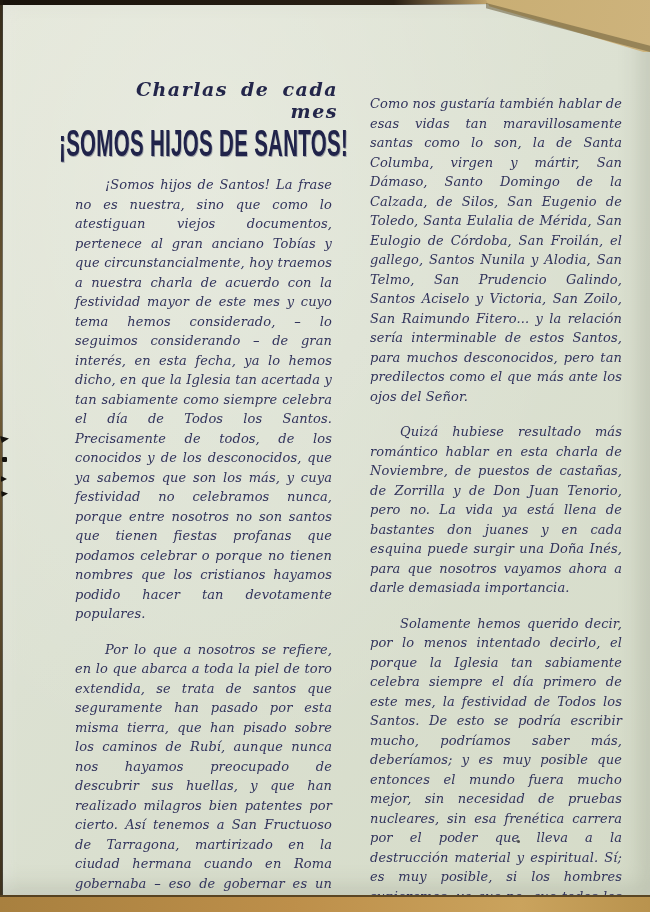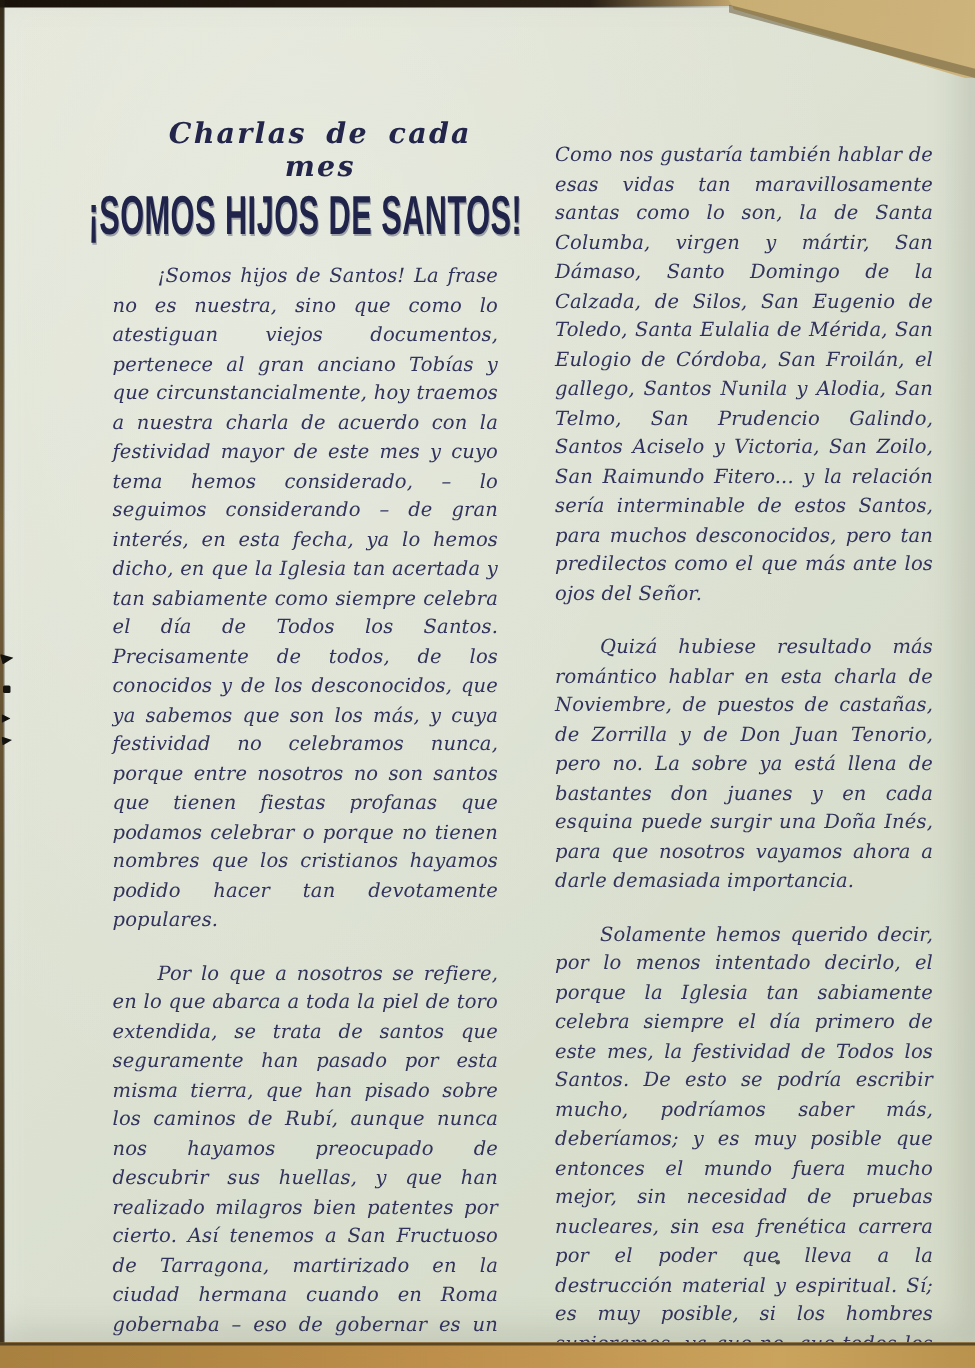--- a/index.html
+++ b/index.html
@@ -67,21 +67,21 @@
   .col-right { left: 352px; top: 74px; width: 284px; }
 
   .kicker {
     font-family: "DejaVu Serif", serif;
     font-style: italic;
     font-weight: bold;
     font-size: 19px;
     letter-spacing: 1.5px;
     word-spacing: 5px;
     color: #23264a;
-    text-align: center;
+    text-align: right;
     margin: 0 10px 6px 30px;
   }
   .title {
     font-family: "Liberation Sans", sans-serif;
     font-weight: 700;
     font-size: 31px;
     line-height: 31px;
     color: #20234a;
     white-space: nowrap;
     margin: 0 0 14px 0;
@@ -125,21 +125,21 @@
 
     <div class="col col-left">
       <div class="kicker">Charlas de cada mes</div>
       <h1 class="title">¡SOMOS HIJOS DE SANTOS!</h1>
       <p class="body-par" lang="es">¡Somos hijos de Santos! La frase no es nuestra, sino que como lo atestiguan viejos documentos, pertenece al gran anciano Tobías y que circunstancialmente, hoy traemos a nuestra charla de acuerdo con la festividad mayor de este mes y cuyo tema hemos considerado, – lo seguimos considerando – de gran interés, en esta fecha, ya lo hemos dicho, en que la Iglesia tan acertada y tan sabiamente como siempre celebra el día de Todos los Santos. Precisamente de todos, de los conocidos y de los desconocidos, que ya sabemos que son los más, y cuya festividad no celebramos nunca, porque entre nosotros no son santos que tienen fiestas profanas que podamos celebrar o porque no tienen nombres que los cristianos hayamos podido hacer tan devotamente populares.</p>
       <p class="body-par" lang="es">Por lo que a nosotros se refiere, en lo que abarca a toda la piel de toro extendida, se trata de santos que seguramente han pasado por esta misma tierra, que han pisado sobre los caminos de Rubí, aunque nunca nos hayamos preocupado de descubrir sus huellas, y que han realizado milagros bien patentes por cierto. Así tenemos a San Fructuoso de Tarragona, martirizado en la ciudad hermana cuando en Roma gobernaba – eso de gobernar es un decir – Valeriano. Y dicen los cronistas que una vez realizado el martirio – San Fructuoso fué quemado vivo – muchos testigos, entre ellos la hija de Emiliano, vieron como el santo subía al cielo. Numerosos han sido desde entonces los milagros acontecidos por la intercesión del mártir catalán y en cuya vida y milagros nos gustaría ahondar, pero que resulta del todo imposible, meter tanta y tan santa vida en una simple charla de cada mes.</p>
     </div>
 
     <div class="col col-right">
       <p class="body-par" lang="es" style="text-indent:0;">Como nos gustaría también hablar de esas vidas tan maravillosamente santas como lo son, la de Santa Columba, virgen y mártir, San Dámaso, Santo Domingo de la Calzada, de Silos, San Eugenio de Toledo, Santa Eulalia de Mérida, San Eulogio de Córdoba, San Froilán, el gallego, Santos Nunila y Alodia, San Telmo, San Prudencio Galindo, Santos Aciselo y Victoria, San Zoilo, San Raimundo Fitero... y la relación sería interminable de estos Santos, para muchos desconocidos, pero tan predilectos como el que más ante los ojos del Señor.</p>
-      <p class="body-par" lang="es">Quizá hubiese resultado más romántico hablar en esta charla de Noviembre, de puestos de castañas, de Zorrilla y de Don Juan Tenorio, pero no. La sobre ya está llena de bastantes don juanes y en cada esquina puede surgir una Doña Inés, para que nosotros vayamos ahora a darle demasiada importancia.</p>
+      <p class="body-par" lang="es">Quizá hubiese resultado más romántico hablar en esta charla de Noviembre, de puestos de castañas, de Zorrilla y de Don Juan Tenorio, pero no. La vida ya está llena de bastantes don juanes y en cada esquina puede surgir una Doña Inés, para que nosotros vayamos ahora a darle demasiada importancia.</p>
       <p class="body-par" lang="es">Solamente hemos querido decir, por lo menos intentado decirlo, el porque la Iglesia tan sabiamente celebra siempre el día primero de este mes, la festividad de Todos los Santos. De esto se podría escribir mucho, podríamos saber más, deberíamos; y es muy posible que entonces el mundo fuera mucho mejor, sin necesidad de pruebas nucleares, sin esa frenética carrera por el poder que lleva a la destrucción material y espiritual. Sí; es muy posible, si los hombres supieramos, ya que no, que todos los hombres del mundo somos hermanos, que lo somos por el mero hecho, como exclamó el gran anciano Tobías, de que somos hijos de Santos.</p>
       <div class="signature">Manuel de Alcaucín</div>
 
     </div>
 
     <div class="speck"></div>
   </div>
 
   <div class="top-strip"></div>
   <div class="corner-wedge"></div>

